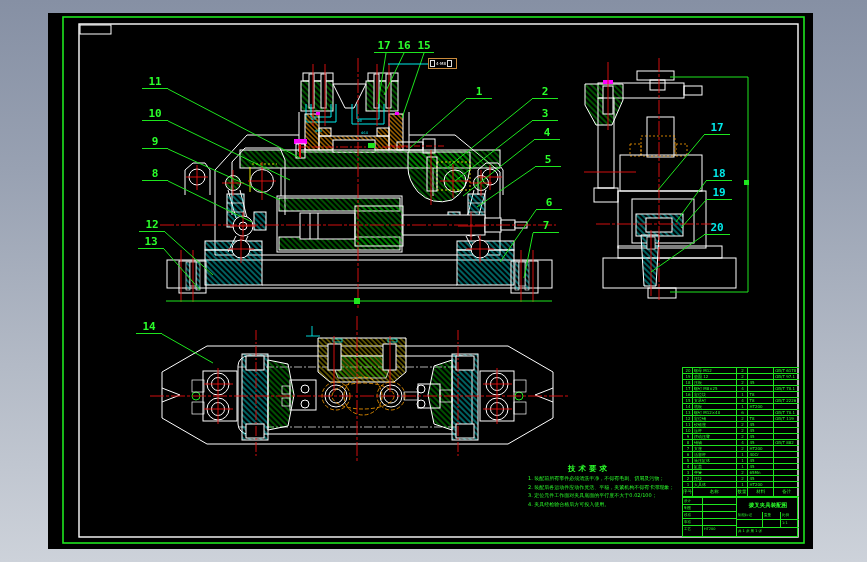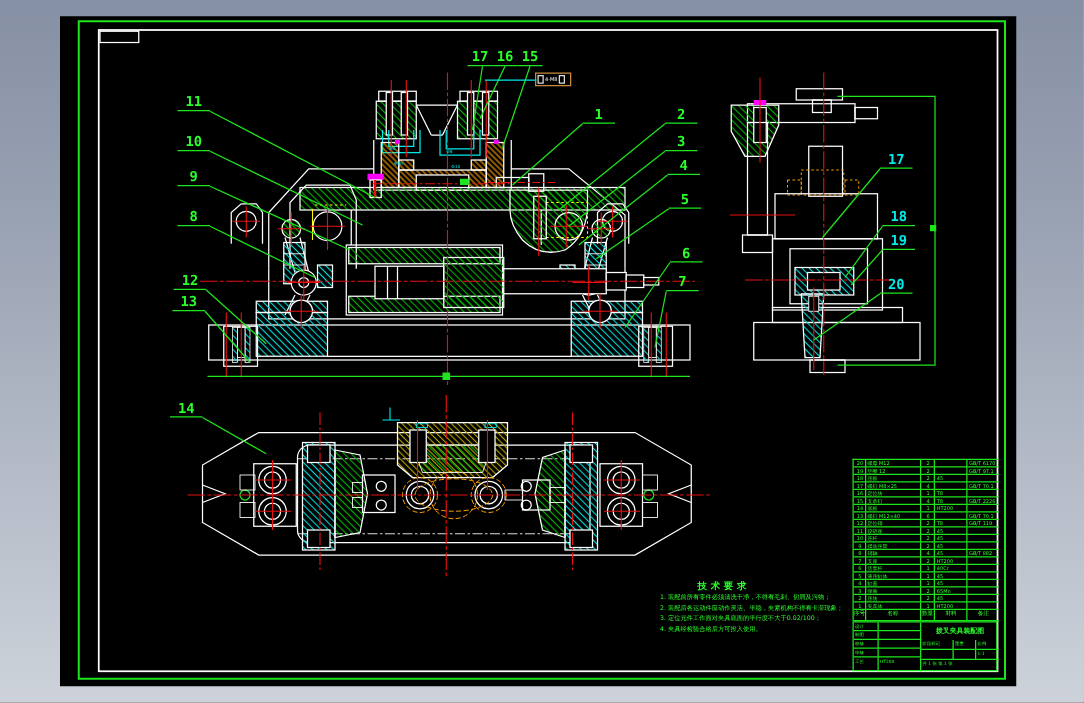--- a/index.html
+++ b/index.html
@@ -11,21 +11,21 @@
   .co{position:absolute;color:#2bff2b;font:bold 11px "DejaVu Sans Mono",monospace;
     text-align:center;width:26px;height:12px;line-height:11px;
     border-bottom:1.4px solid #1ee51e;letter-spacing:0;}
   .co.cy{color:#00eaea;}
   .dim{position:absolute;color:#00e5e5;font:3.5px "DejaVu Sans",sans-serif;line-height:4px;}
   .anno-box{position:absolute;left:428px;top:58px;width:29px;height:11px;
     border:1px solid #c98a3c;display:flex;align-items:center;gap:1px;padding:0 1px;box-sizing:border-box;}
   .anno-sq{width:3px;height:5px;background:#000;border:1px solid #ddd;}
   .anno-tx{color:#fff;font:4px "DejaVu Sans",sans-serif;line-height:4px;}
   .notes{position:absolute;left:528px;top:464px;width:150px;color:#2bff2b;}
-  .notes .nt{font-weight:bold;font-size:7.5px;letter-spacing:3px;margin-left:30px;line-height:10px;}
+  .notes .nt{font-weight:bold;font-size:7.5px;letter-spacing:3px;margin-left:40px;line-height:10px;}
   .notes .nl{font-size:5px;line-height:8.6px;white-space:nowrap;}
   .bom{position:absolute;left:682px;top:367px;width:117px;
     border-left:1px solid #1ee51e;border-top:1px solid #1ee51e;box-sizing:border-box;}
   .bom-row{display:flex;height:6px;}
   .bom-row.head{height:9px;}
   .bom-cell{border-right:1px solid #1ee51e;border-bottom:1px solid #1ee51e;
     color:#2bff2b;font-size:4px;line-height:5px;overflow:hidden;white-space:nowrap;
     box-sizing:border-box;padding-left:1px;}
   .bom-row.head .bom-cell{font-size:4.5px;line-height:8px;text-align:center;padding-left:0;}
   .c0{width:10px;text-align:center;} .c1{width:44px;} .c2{width:12px;text-align:center;}

